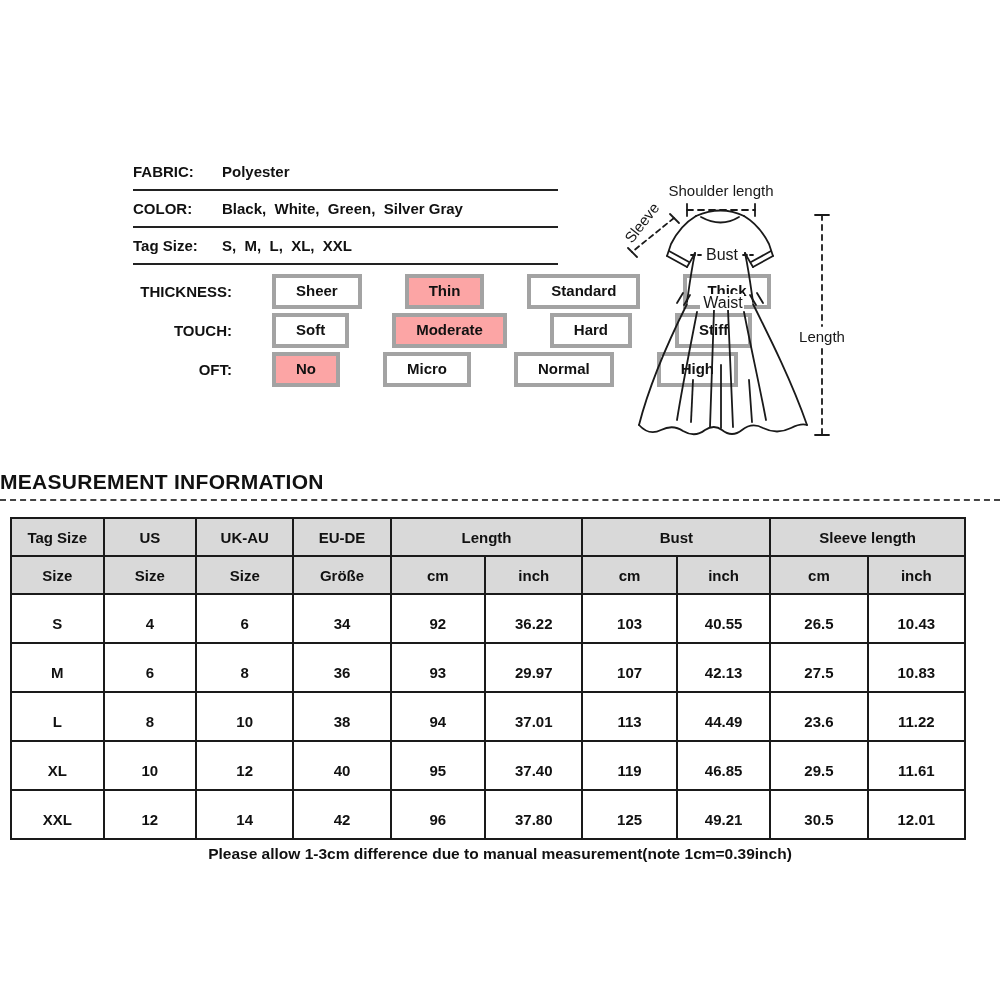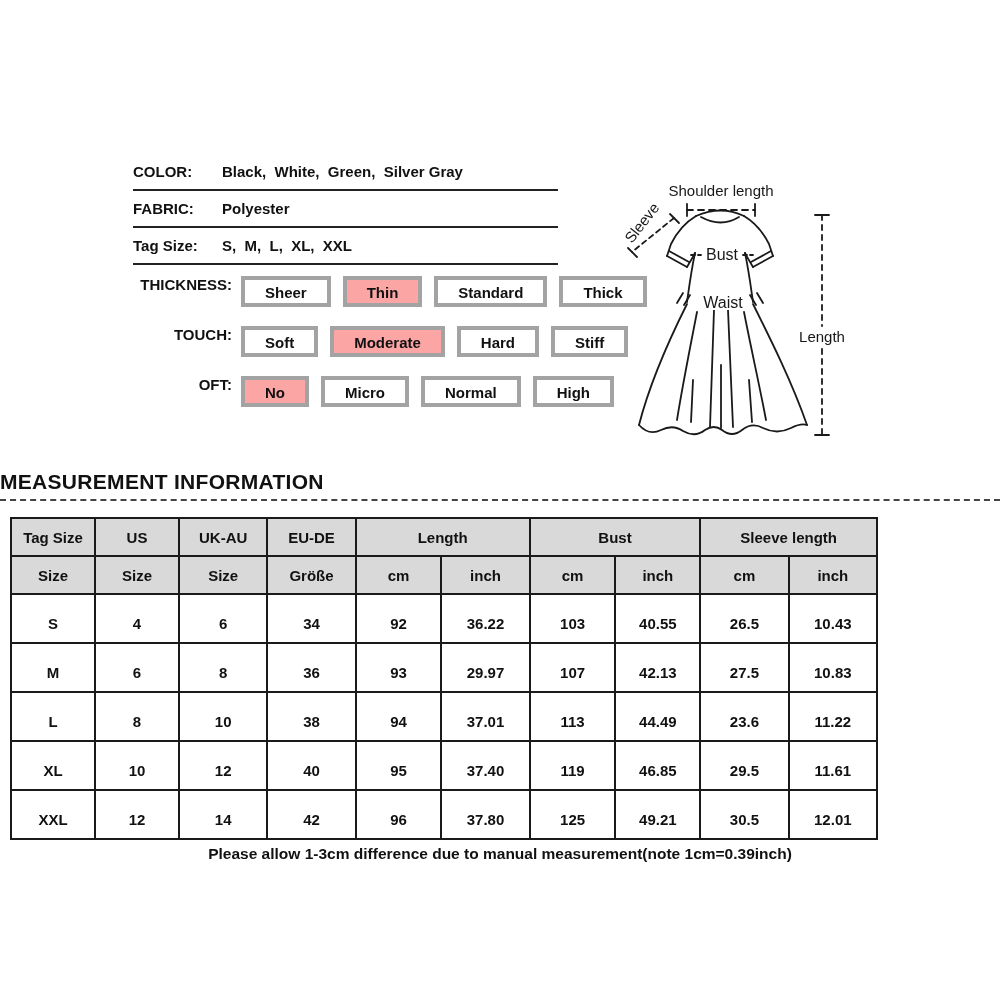--- a/index.html
+++ b/index.html
@@ -7,59 +7,59 @@
   .canvas { position: relative; width: 1000px; height: 1000px; background: #ffffff; overflow: hidden; }
 
   
   .info-section { position: absolute; left: 133px; top: 154px; width: 425px; }
   .info-row { display: flex; align-items: center; height: 37px; border-bottom: 2px solid #222; }
   .info-label { width: 89px; font-weight: bold; font-size: 15px; flex: none; }
   .info-value { font-weight: bold; font-size: 15px; white-space: pre; }
 
   
   .attr-section { position: absolute; left: 118px; top: 276px; }
-  .attr-row { display: flex; height: 31px; margin-bottom: 19px; }
+  .attr-row { display: flex; align-items: center; height: 31px; margin-bottom: 8px; gap: 31px; }
   .attr-label { width: 114px; margin-right: 9px; text-align: right; font-weight: bold; font-size: 15px; flex: none; }
   .attr-option { border: 4px solid #a3a3a3; background: #fff; font-weight: bold; font-size: 15px;
                  padding: 4px 20px 5px; margin-right: 12px; line-height: 18px; }
   .attr-option.selected { background: #fca5a5; }
 
   
   .diagram { position: absolute; left: 598px; top: 170px; width: 270px; height: 290px; }
   .diagram text { fill: #181818; font-family: "Liberation Sans", sans-serif; }
 
   
   .title { position: absolute; top: 470px; left: 0; width: 100%; 
            font-size: 21px; font-weight: bold; letter-spacing: 0.3px; }
   .divider { position: absolute; top: 499px; left: 0; width: 1000px; height: 0; border-top: 2px dashed #444; }
 
   
   .table-wrap { position: absolute; left: 10px; top: 517px; width: 980px; }
-  table { border-collapse: collapse; width: 868px; table-layout: fixed; }
+  table { border-collapse: collapse; width: 956px; table-layout: fixed; }
   th, td { border: 2px solid #1a1a1a; text-align: center; font-size: 15px; font-weight: bold; padding: 0; }
   thead th { background: #d9d9d9; height: 38px; }
   tbody td { background: #ffffff; height: 49px; vertical-align: middle; padding-top: 10px; }
 
   
   .notes { position: absolute; top: 845px; left: 0; width: 100%; text-align: center; }
   .note-line { font-weight: bold; font-size: 15.5px; margin-bottom: 8px; }
 </style>
 </head>
 <body>
 
 <div class="canvas">
 
   <div class="info-section">
     <div class="info-row">
+      <span class="info-label">FABRIC:</span>
+      <span class="info-value">Polyester</span>
+    </div>
+    <div class="info-row">
       <span class="info-label">COLOR:</span>
       <span class="info-value">Black,  White,  Green,  Silver Gray</span>
-    </div>
-    <div class="info-row">
-      <span class="info-label">FABRIC:</span>
-      <span class="info-value">Polyester</span>
     </div>
     <div class="info-row">
       <span class="info-label">Tag Size:</span>
       <span class="info-value">S,  M,  L,  XL,  XXL</span>
     </div>
   </div>
 
   <div class="attr-section">
     <div class="attr-row">
       <span class="attr-label">THICKNESS:</span>

